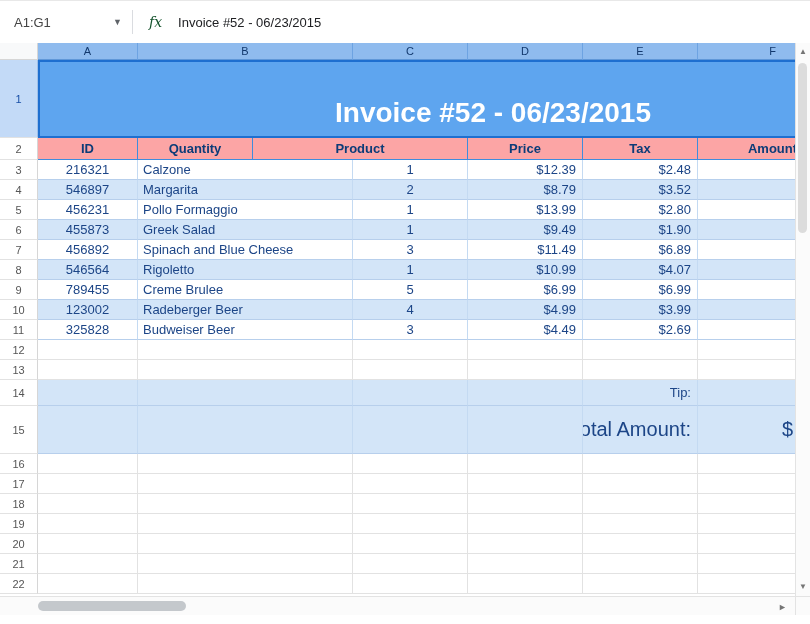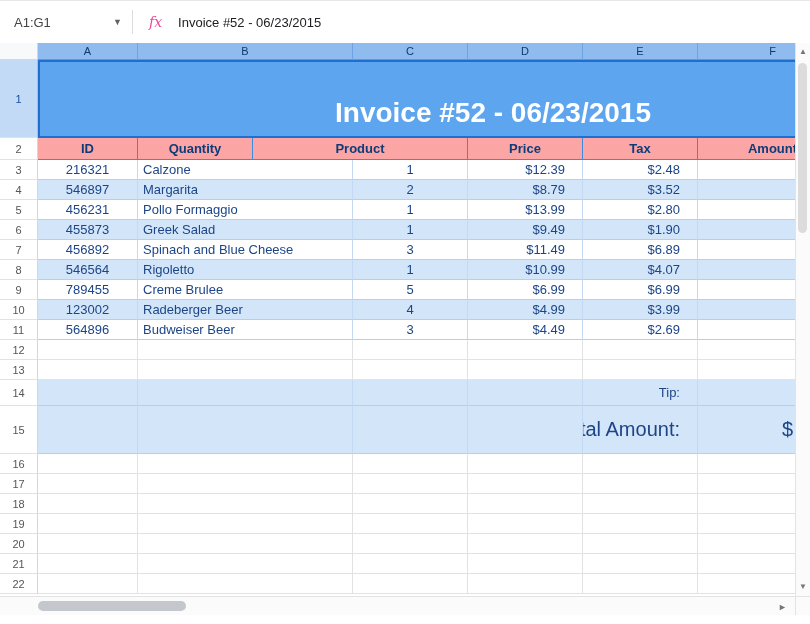--- a/index.html
+++ b/index.html
@@ -6,21 +6,21 @@
   .app{position:relative;width:810px;height:624px;background:#fff;overflow:hidden;
        font-family:"Liberation Sans",sans-serif;border-top:1px solid #e8e8e8;}
 
   
   .formula-bar{position:absolute;top:0;left:0;width:810px;height:42px;background:#fff;
                border-bottom:1px solid #e0e0e0;display:flex;align-items:center;}
   .name-box{width:118px;padding-left:14px;display:flex;align-items:center;
             justify-content:space-between;color:#444;font-size:13px;cursor:pointer;}
   .dd{font-size:9px;color:#5f6368;margin-right:10px;}
   .vdiv{width:1px;height:24px;background:#dadce0;}
-  .fx{font-family:"DejaVu Serif",serif;font-style:italic;color:#ec4899;font-size:14px;
+  .fx{font-family:"DejaVu Serif",serif;font-style:italic;color:#14532d;font-size:14px;
       margin:0 16px 0 16px;}
   .formula-input{font-size:13px;color:#202124;flex:1;white-space:nowrap;overflow:hidden;}
 
   
   .grid{position:absolute;top:42px;left:0;width:795px;height:551px;overflow:hidden;background:#fff;}
   .corner{position:absolute;left:0;top:0;width:38px;height:17px;background:#f8f9fa;
           border-right:1px solid #d6d6d6;border-bottom:1px solid #d6d6d6;box-sizing:border-box;}
   .colheads{position:absolute;left:38px;top:0;width:757px;height:17px;display:flex;overflow:hidden;}
   .ch{box-sizing:border-box;flex:0 0 auto;height:17px;background:#8fbbee;
       border-right:1px solid #6da3e2;border-bottom:1px solid #5f97d8;
@@ -34,21 +34,21 @@
   
   .cells{position:absolute;left:38px;top:17px;width:757px;height:534px;overflow:hidden;}
   .row{display:flex;width:910px;}
   .h78{height:78px}.h22{height:22px}.h20{height:20px}.h26{height:26px}.h48{height:48px}
   .c{box-sizing:border-box;flex:0 0 auto;height:100%;display:flex;align-items:center;
      font-size:13px;color:#1c4587;overflow:hidden;white-space:nowrap;background:#fff;
      border-right:1px solid #e2e2e2;border-bottom:1px solid #e2e2e2;}
   .wA{width:100px}.wB{width:215px}.wC{width:115px}.wD{width:115px}.wE{width:115px}.wF{width:150px}
   .al{justify-content:flex-start;padding-left:5px;}
   .ac{justify-content:center;}
-  .ar{justify-content:flex-end;padding-right:17px;}
+  .ar{justify-content:flex-end;padding-right:6px;}
   .tb{border-right-color:#c4daf2;border-bottom-color:#b7cfec;}
   .band > .c{background:#d3e5f8;}
   .hdr{background:#fca5a5;color:#0d3c78;border-right-color:#3f8cdc;border-bottom-color:#3f8cdc;
        justify-content:center;font-weight:bold;}
   .banner{box-sizing:border-box;width:910px;height:100%;background:#5ea5ef;
           border:2px solid #1e6fd0;display:flex;align-items:flex-end;justify-content:center;
           color:#fff;font-size:28px;font-weight:bold;padding-bottom:7px;}
   .total{font-size:20px;}
   .dollar{font-size:20px;justify-content:flex-start;padding-left:84px;}
 
@@ -190,21 +190,21 @@
       </div>
       <div class="row h20 band">
         <div class="c tb wA ac">123002</div>
         <div class="c tb wB al">Radeberger Beer</div>
         <div class="c tb wC ac">4</div>
         <div class="c tb wD ar">$4.99</div>
         <div class="c tb wE ar">$3.99</div>
         <div class="c tb wF"></div>
       </div>
       <div class="row h20">
-        <div class="c tb wA ac">564896</div>
+        <div class="c tb wA ac">325828</div>
         <div class="c tb wB al">Budweiser Beer</div>
         <div class="c tb wC ac">3</div>
         <div class="c tb wD ar">$4.49</div>
         <div class="c tb wE ar">$2.69</div>
         <div class="c tb wF"></div>
       </div>
 
       <div class="row h20">
         <div class="c wA"></div>
           <div class="c wB"></div>

